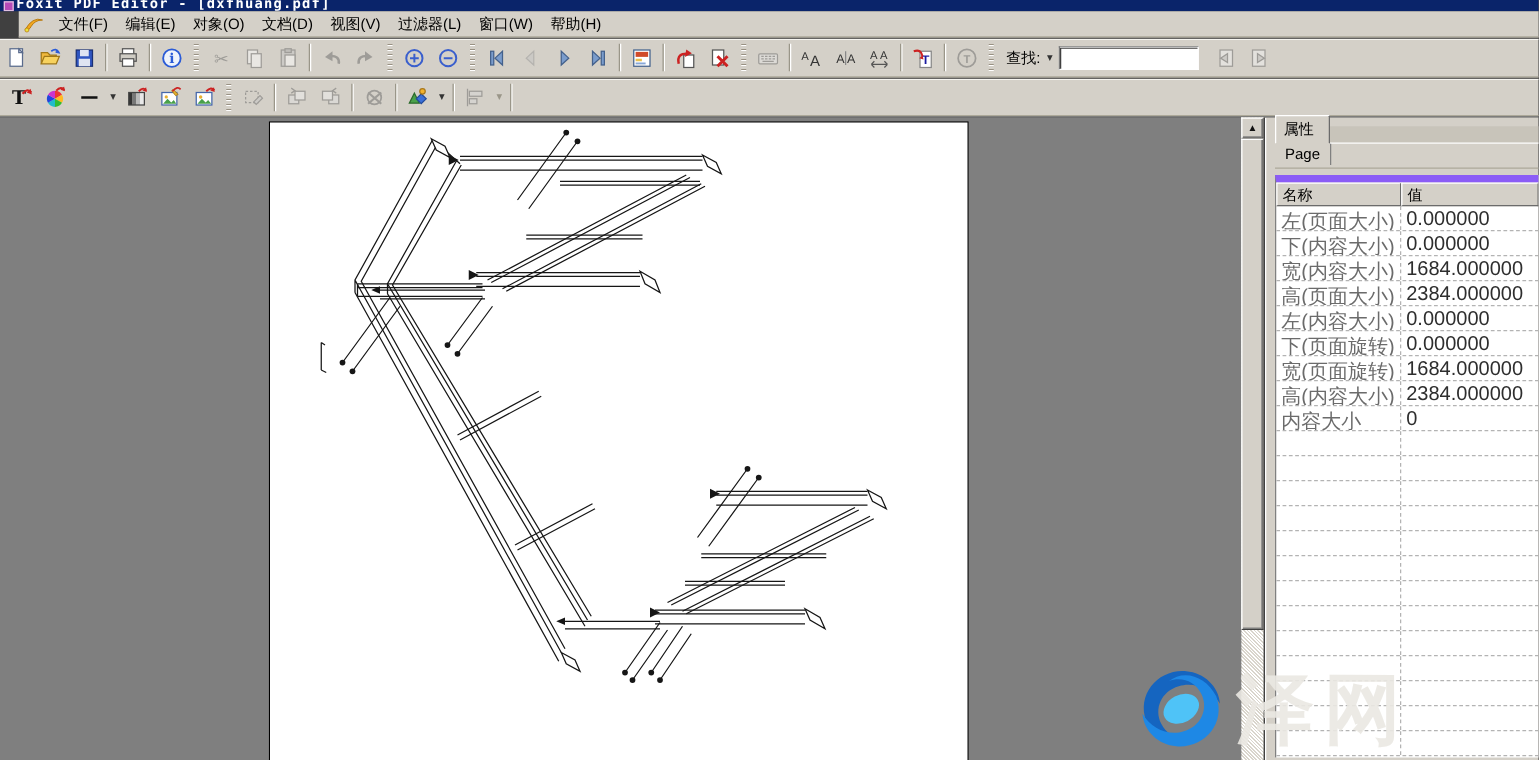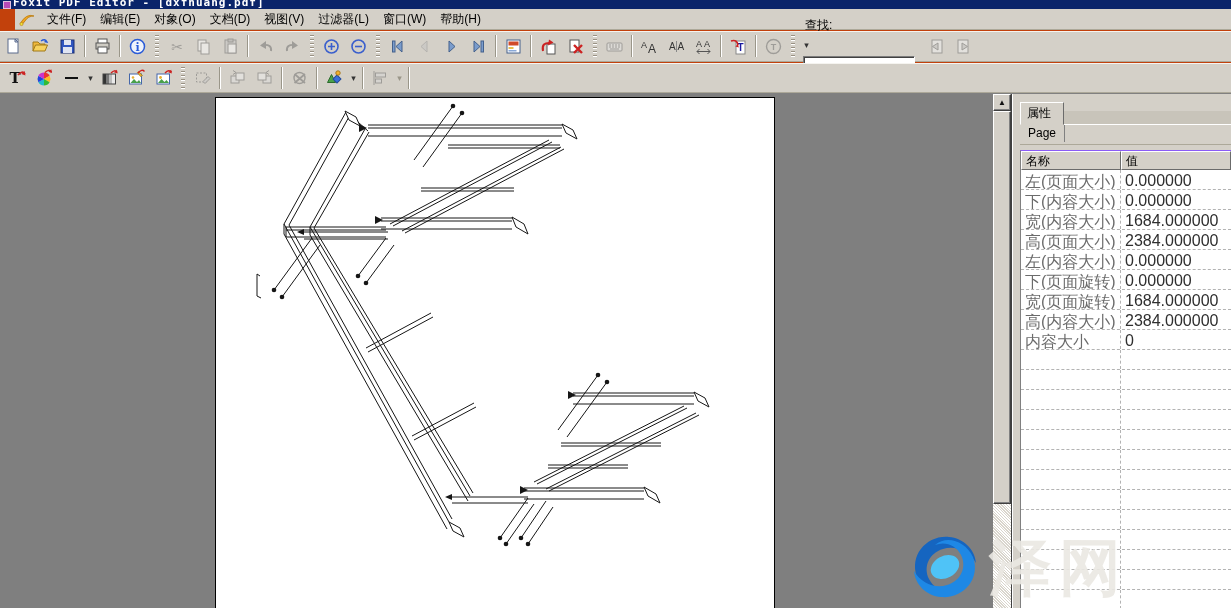--- a/index.html
+++ b/index.html
@@ -1,20 +1,20 @@
 <!DOCTYPE html>
 <html><head>
 <meta charset="utf-8">
 <style>
   html,body{margin:0;padding:0;background:#555;}
   *{box-sizing:border-box;}
   #window{
     position:relative;width:1231px;height:608px;overflow:hidden;
     font-family:"Liberation Sans","DejaVu Sans",sans-serif;
-    background:#c2410c;font-size:12px;color:#000;
+    background:#404040;font-size:12px;color:#000;
   }
   
   .titlebar{position:absolute;left:0;top:0;width:100%;height:9px;background:#0a246a;overflow:hidden;display:flex;align-items:flex-start;}
   .title-icon{width:8px;height:8px;margin:1px 2px 0 3px;background:#b84ab8;border:1px solid #e0c0e0;flex:none;}
   .title-text{color:#fff;font-weight:bold;font-size:11px;margin-top:-4px;white-space:nowrap;letter-spacing:1px;font-family:"DejaVu Sans Mono",monospace;}
   
   .menubar{position:absolute;left:0;top:9px;width:100%;height:21px;background:#d4d0c8;display:flex;align-items:center;border-bottom:1px solid #aca899;margin-left:15px;}
   .appicon{width:18px;height:16px;margin:0 4px 0 3px;flex:none;}
   .menu-item{padding:2px 7px;white-space:nowrap;cursor:default;}
   
@@ -23,40 +23,40 @@
   #tb2{top:63px;height:30px;}
   .tseg{display:flex;align-items:center;height:100%;}
   .tbtn{width:27px;height:26px;display:flex;align-items:center;justify-content:center;flex:none;}
   .tbtn svg{display:block;}
   .tbtn.disabled{opacity:.5;filter:grayscale(1);}
   .tsep{width:2px;height:22px;border-left:1px solid #9a9689;border-right:1px solid #fff;margin:0 3px;flex:none;}
   .tgrip{width:4px;height:22px;margin:0 4px;flex:none;
     background:repeating-linear-gradient(to bottom,#999183 0 1px,#fff 1px 2px,transparent 2px 4px);}
   .caret{width:11px;height:22px;display:flex;align-items:center;justify-content:center;font-size:9px;color:#333;flex:none;}
   .caret.disabled{color:#9a9689;}
-  .find-block{display:flex;align-items:flex-start;margin:0 2px;flex-direction:column;}
+  .find-block{display:flex;align-items:center;margin:0 2px;}
   .find-label{margin:0 2px 0 4px;}
   .find-input{width:112px;height:19px;background:#fff;border:1px solid;border-color:#7b7b7b #fff #fff #7b7b7b;box-shadow:inset 1px 1px 0 #404040;margin:0 6px 0 2px;font-size:12px;padding:1px 3px;outline:none;}
   
   .main{position:absolute;left:0;top:93px;width:1231px;height:515px;border-top:1px solid #808080;}
   .canvas{position:absolute;left:0;top:0;width:993px;height:515px;background:#7f7f7f;overflow:hidden;}
   .page{position:absolute;left:215px;top:3px;width:560px;height:512px;background:#fff;border:1px solid #000;}
   .page svg{display:block;}
   
   .vscroll{position:absolute;left:993px;top:0;width:18px;height:515px;background-image:repeating-linear-gradient(45deg,#fff 0 1px,#d9d5cc 1px 2px);}
   .vs-up{position:absolute;left:0;top:0;width:18px;height:17px;background:#d4d0c8;border:1px solid;border-color:#fff #404040 #404040 #fff;box-shadow:inset -1px -1px 0 #808080;display:flex;align-items:center;justify-content:center;font-size:8px;color:#111;}
   .vs-thumb{position:absolute;left:0;top:17px;width:18px;height:393px;background:#d4d0c8;border:1px solid;border-color:#fff #404040 #404040 #fff;box-shadow:inset -1px -1px 0 #808080;}
   
   .panel{position:absolute;left:1011px;top:0;width:220px;height:515px;background:#d4d0c8;border-left:1px solid #404040;box-shadow:inset 1px 0 0 #fff;padding-left:8px;}
-  .panel-caption{height:31px;display:flex;align-items:flex-end;}
+  .panel-caption{height:21px;display:flex;align-items:flex-end;}
   .cap-tab{padding:2px 12px 2px 6px;background:#d4d0c8;border:1px solid;border-color:#fff #6b6b6b #d4d0c8 #fff;font-size:12px;}
   .cap-rest{flex:1;height:14px;background:#c8c4ba;border-bottom:1px solid #fff;}
   .panel-tabs{height:20px;display:flex;border-bottom:1px solid #aca899;}
   .page-tab{padding:1px 8px;border-right:1px solid #808080;height:17px;}
-  .prop-table{margin-top:5px;width:211px;background:#fff;height:466px;overflow:hidden;border-left:1px solid #808080;border-top:1px solid #8b5cf6;}
+  .prop-table{margin-top:5px;width:211px;background:#fff;height:466px;overflow:hidden;border-left:1px solid #808080;border-top:6px solid #8b5cf6;}
   .pt-head{display:flex;height:19px;}
   .pt-head .cell{background:#d4d0c8;border:1px solid;border-color:#fff #6b6b6b #6b6b6b #fff;padding:1px 4px;font-size:12px;}
   .cell.c1{width:100px;flex:none;}
   .cell.c2{flex:1;}
   .pt-row{display:flex;height:20px;border-bottom:1px dashed #b3b3b3;}
   .pt-row .cell{padding:2px 4px;font-size:16px;white-space:nowrap;overflow:hidden;}
   .pt-row .c1{border-right:1px dashed #b3b3b3;color:#6b6b6b;}
   .pt-row .c2{color:#2e2e2e;}
   
   .watermark{position:absolute;left:903px;top:430px;width:260px;height:86px;z-index:20;pointer-events:none;display:flex;align-items:center;}

